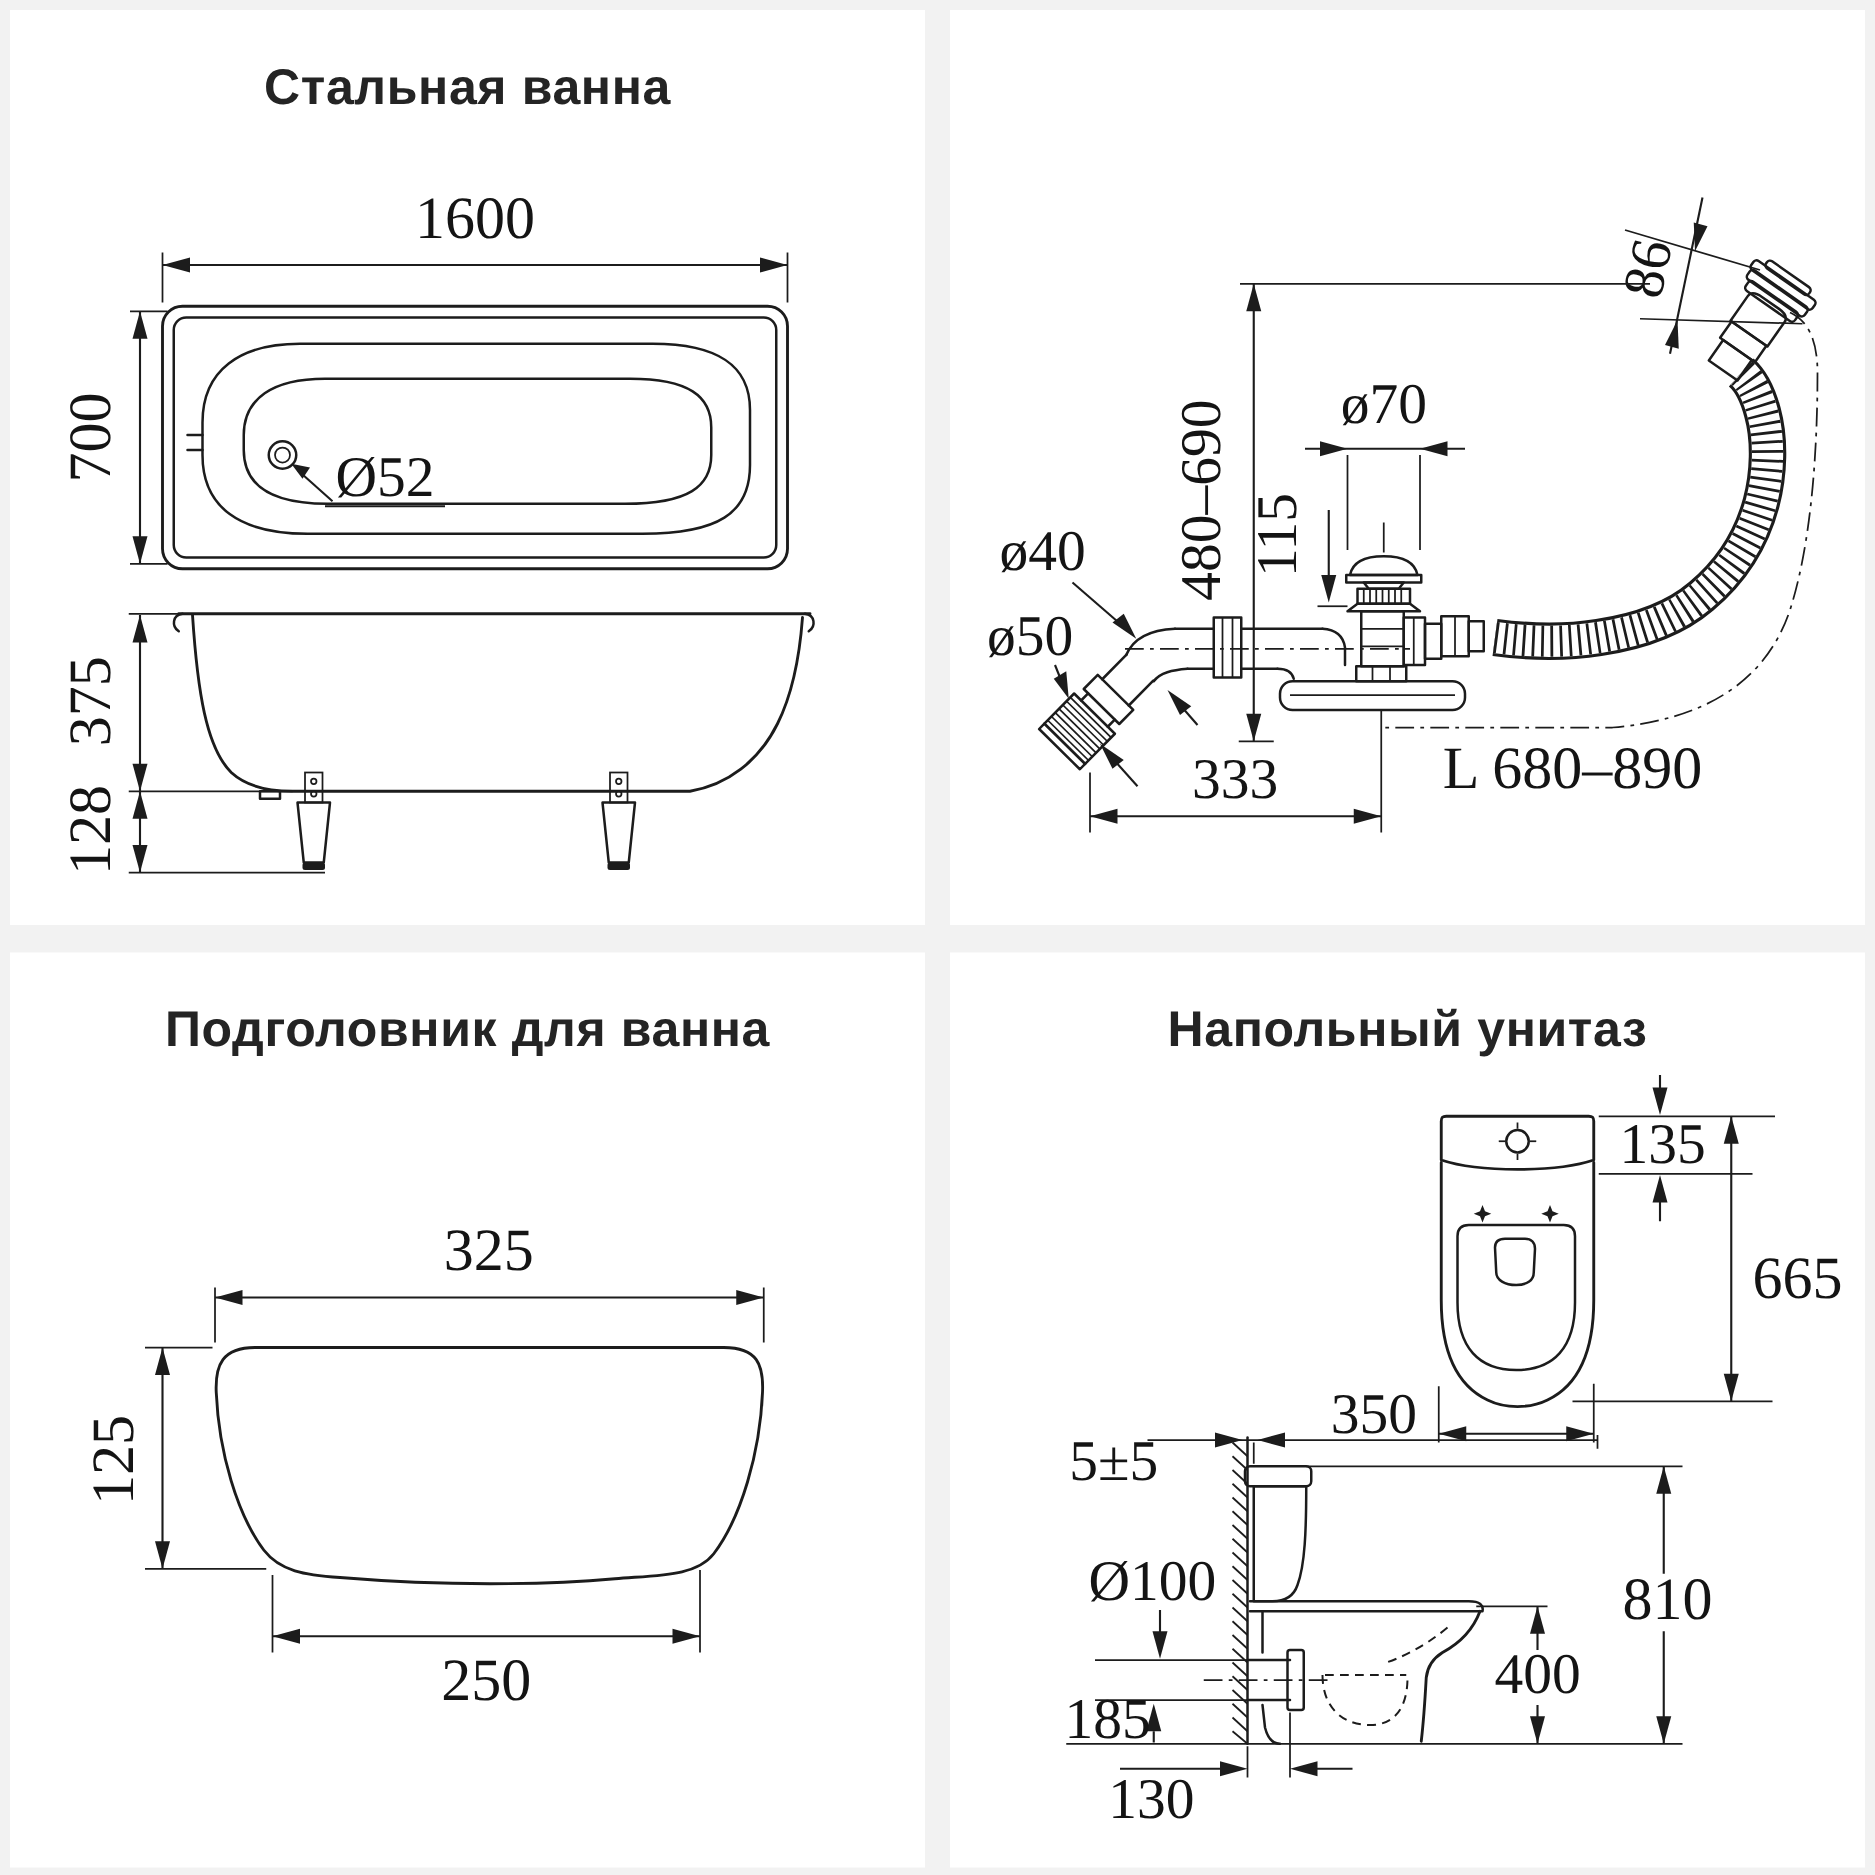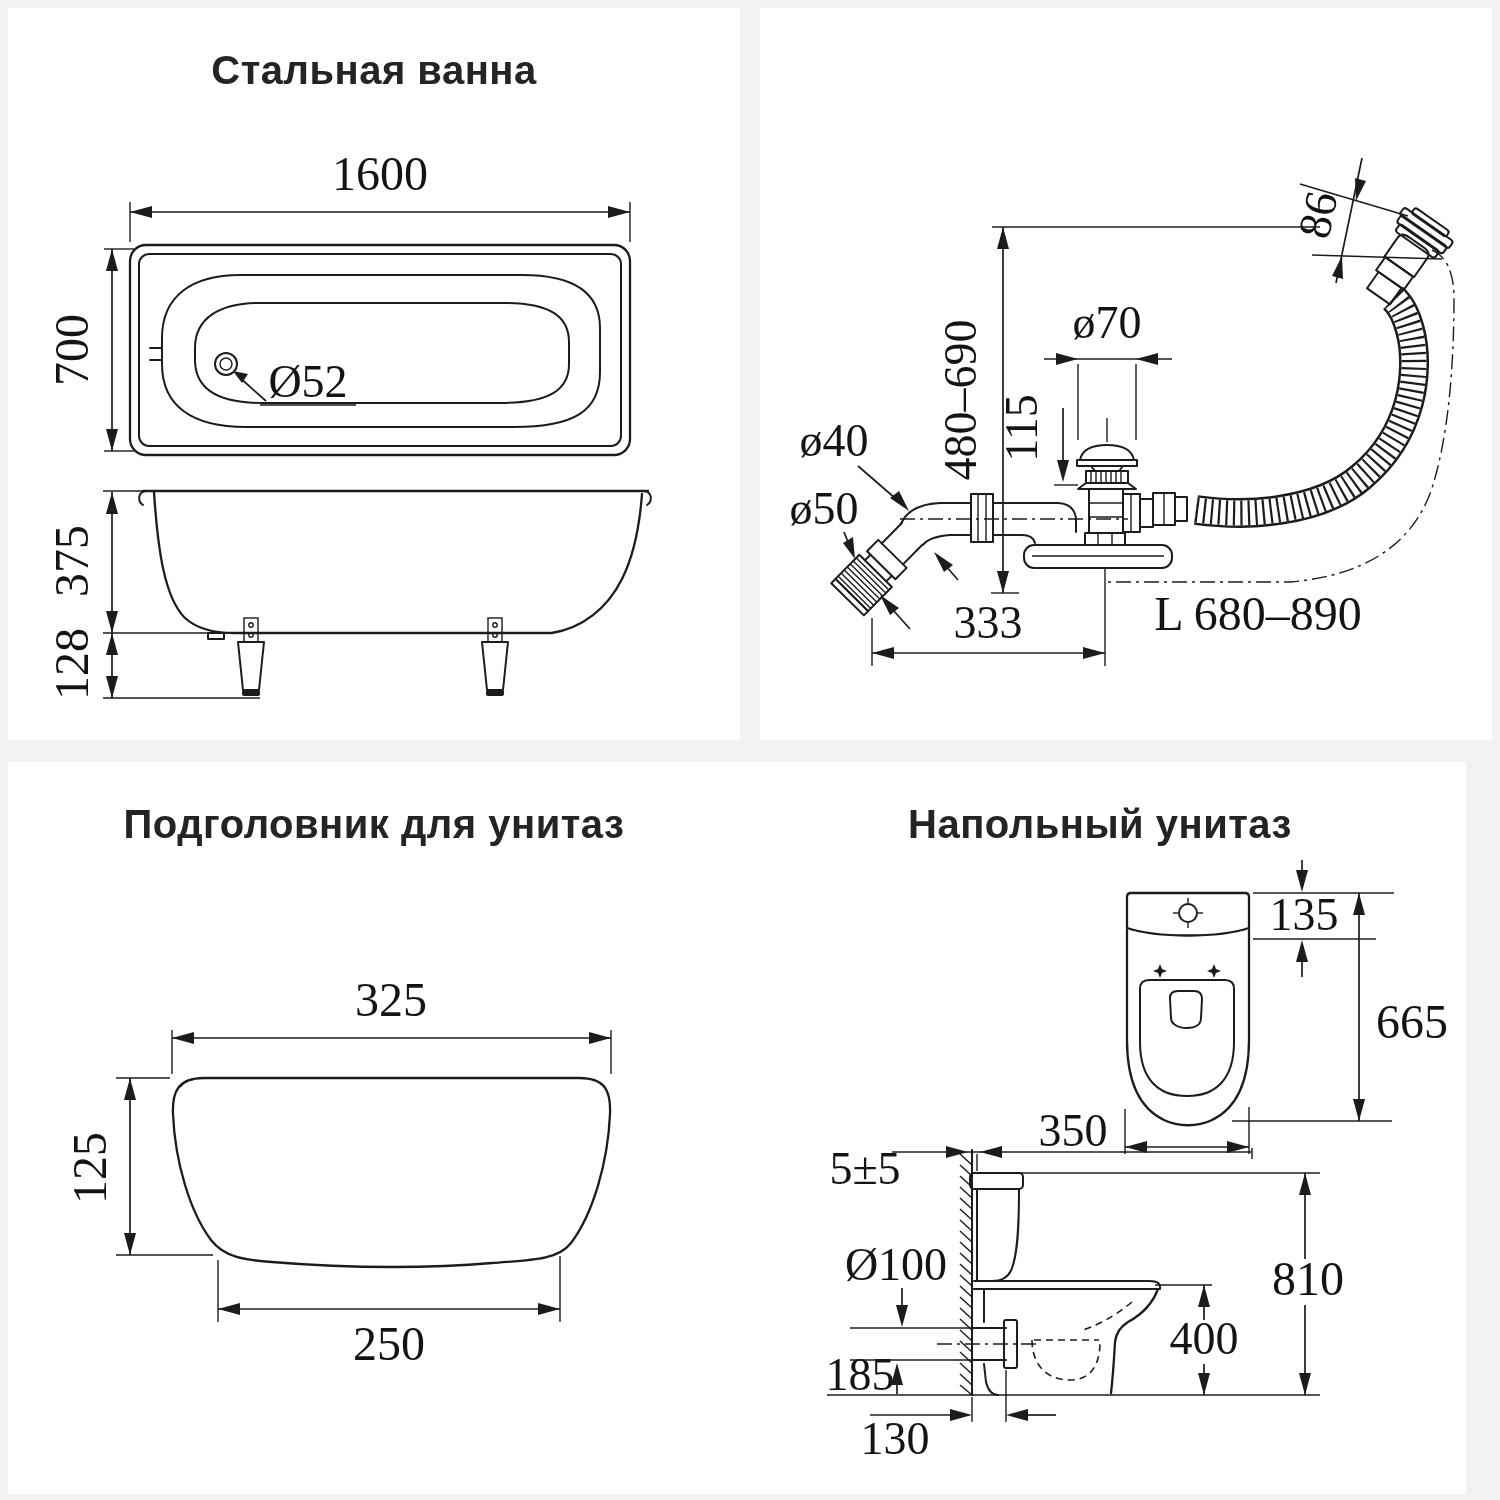--- a/index.html
+++ b/index.html
@@ -2,21 +2,21 @@
 <html><head>
 <meta charset="utf-8">
 <style>
   html,body{margin:0;padding:0;}
   body{width:1500px;height:1500px;background:#f2f2f2;font-family:"Liberation Sans",sans-serif;}
   .stage{position:relative;width:1500px;height:1148px;background:#f2f2f2;}
   .panel{position:absolute;width:732px;height:732px;background:#ffffff;overflow:hidden;}
   .panel.tl{left:8px;top:8px;}
   .panel.tr{left:760px;top:8px;}
   .panel.bl{left:8px;top:762px;}
-  .panel.br{left:734px;top:762px;}
+  .panel.br{left:760px;top:762px;}
   .title{position:absolute;left:0;top:40px;width:100%;text-align:center;margin:0;
          font-size:40px;font-weight:700;color:#242424;letter-spacing:0.5px;}
   svg{position:absolute;left:0;top:0;}
   .draw{stroke:#1c1c1c;stroke-width:2.3;fill:none;stroke-linecap:round;stroke-linejoin:round;}
   .draw2{stroke:#1c1c1c;stroke-width:2;fill:none;stroke-linecap:round;stroke-linejoin:round;}
   .dim{stroke:#1c1c1c;stroke-width:1.7;fill:none;}
   .thin{stroke:#1c1c1c;stroke-width:1.4;fill:none;}
   .dd{stroke:#1c1c1c;stroke-width:1.4;fill:none;stroke-dasharray:15 5 3 5;}
   .dash{stroke:#1c1c1c;stroke-width:1.6;fill:none;stroke-dasharray:7 5;}
   .fillb{fill:#1c1c1c;stroke:none;}
@@ -251,21 +251,21 @@
         <polygon class="fillb" points="112,645 134,639 134,651"></polygon>
         <polygon class="fillb" points="345,645 323,639 323,651"></polygon>
         <text class="num" x="228" y="630" text-anchor="middle">333</text>
       </g>
 
       <text class="numL" x="498" y="622" text-anchor="middle">L 680–890</text>
     </svg>
   </section>
 
   <section class="panel bl">
-    <h2 class="title">Подголовник для унитаз</h2>
+    <h2 class="title">Подголовник для ванна</h2>
     <svg viewBox="0 0 732 732" width="732" height="732">
       <path class="draw" d="M196,316 L571,316 C598,316 603,330 602,352 C600,400 585,452 563,481 C549,499 520,498 484,501 C450,504 420,505 384,505 C348,505 300,503 264,500 C236,498 216,495 203,478 C182,450 167,400 165,352 C164,330 170,316 196,316 Z"></path>
       <g>
         <line class="thin" x1="164" y1="268" x2="164" y2="312"></line>
         <line class="thin" x1="603" y1="268" x2="603" y2="312"></line>
         <line class="dim" x1="164" y1="276" x2="603" y2="276"></line>
         <polygon class="fillb" points="164,276 186,270 186,282"></polygon>
         <polygon class="fillb" points="603,276 581,270 581,282"></polygon>
         <text class="numL" x="383" y="254" text-anchor="middle">325</text>
       </g>

